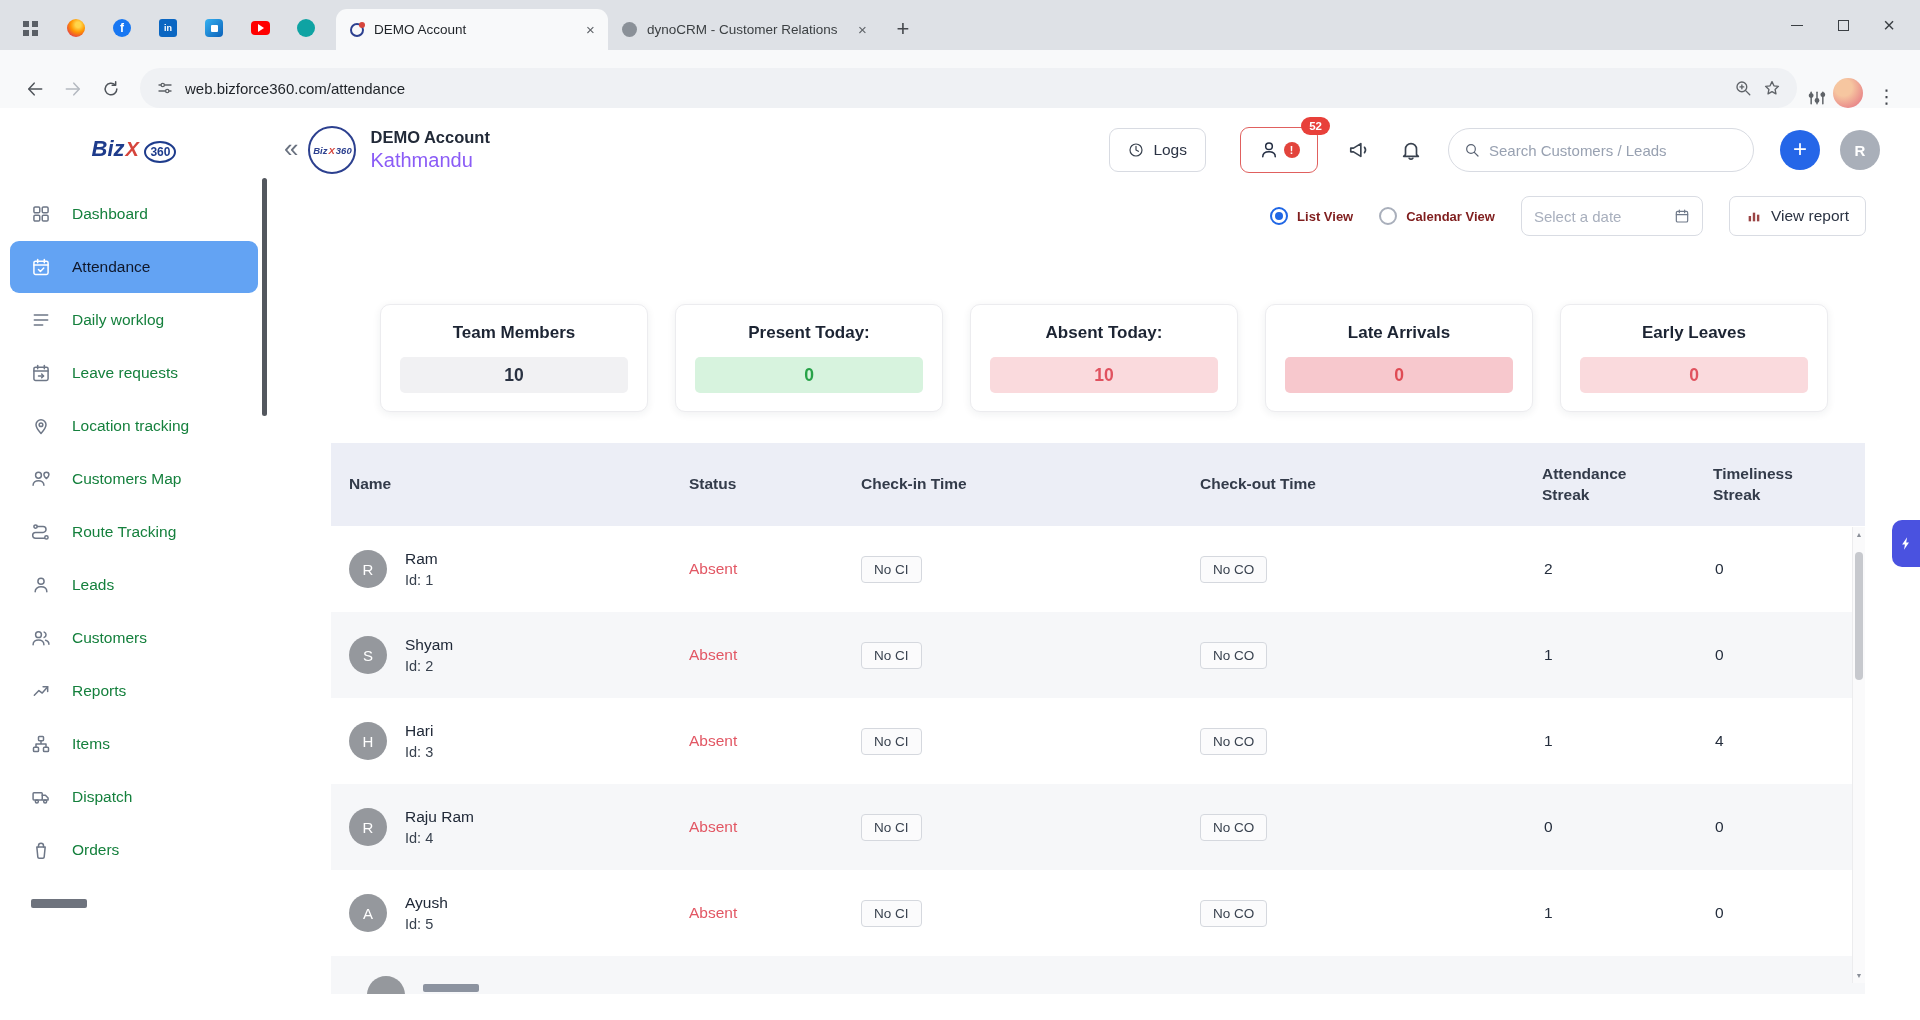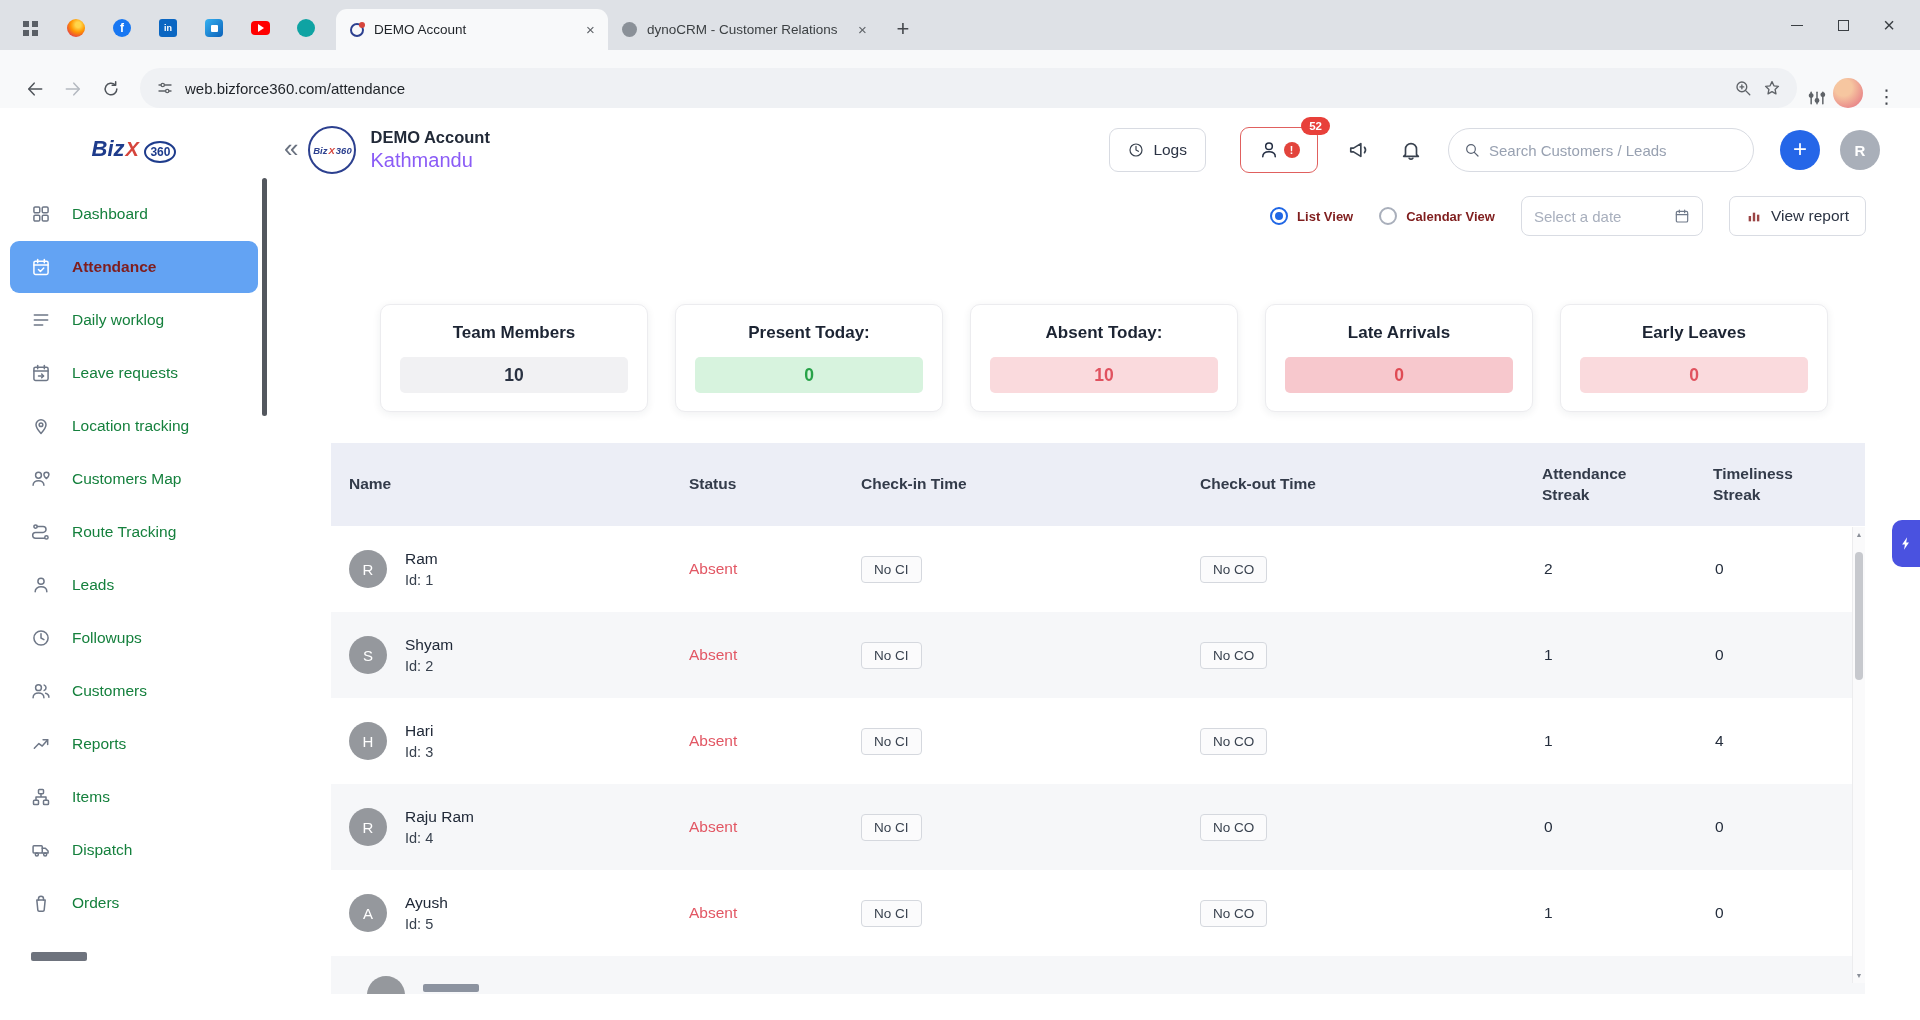--- a/index.html
+++ b/index.html
@@ -68,21 +68,21 @@
   .side-logo { padding:28px 0 12px 0; text-align:center; }
   .lg-biz { font-style:italic; font-weight:800; font-size:22px; color:#1E3C8C; }
   .lg-x { font-style:italic; font-weight:800; font-size:20px; color:#D6453C; margin:0 1px; }
   .lg-360 { border:2px solid #1E3C8C; border-radius:50%; font-size:12px; font-weight:700; color:#1E3C8C; padding:2px 4px; }
   .nav { margin-top:14px; }
   .nav-item { height:52px; margin:1px 10px; border-radius:9px; display:flex; align-items:center; gap:21px; padding-left:21px; cursor:pointer; }
   .nav-item .nico { color:#6E7787; }
   .nav-item .lbl { font-size:15.5px; font-weight:500; color:#15803d; }
   .nav-item.active { background:#63A3F3; }
   .nav-item.active .nico { color:#fff; }
-  .nav-item.active .lbl { color:#7f1d1d; font-weight:700; }
+  .nav-item.active .lbl { color:#0f172a; font-weight:400; }
   .stub-bar { width:56px; height:9px; border-radius:2px; background:#4A505C; opacity:.8; }
   .side-scroll { position:absolute; right:1px; top:70px; width:5px; height:238px; background:#53575E; border-radius:3px; cursor:pointer; }
 
   .main { flex:1; position:relative; }
   .app-header { height:84px; display:flex; align-items:center; padding:0 40px 0 6px; }
   .collapse { font-size:26px; color:#6A7280; padding:0 10px 4px 10px; cursor:pointer; }
   .brand-badge { width:48px; height:48px; border-radius:50%; border:2px solid #2C408F; display:flex; align-items:center; justify-content:center; margin-right:14px; }
   .bb { font-size:9.5px; font-weight:800; font-style:italic; color:#2C408F; white-space:nowrap; }
   .bb .lg-x { font-size:9.5px; }
   .acct { font-size:16.5px; font-weight:700; color:#222A38; }
@@ -363,29 +363,20 @@
           <div class="nav-item">
             <span class="ic ic-20 nico">
               <svg viewBox="0 0 24 24" fill="none" stroke="currentColor" stroke-width="1.8" stroke-linecap="round" stroke-linejoin="round">
                 <circle cx="12" cy="7.5" r="3.7"></circle>
                 <path d="M5 20c0-3.8 3.2-5.8 7-5.8s7 2 7 5.8"></path>
               </svg>
             </span>
             <span class="lbl">Leads</span>
           </div>
 
-          <div class="nav-item">
-            <span class="ic ic-20 nico">
-              <svg viewBox="0 0 24 24" fill="none" stroke="currentColor" stroke-width="1.8" stroke-linecap="round" stroke-linejoin="round">
-                <circle cx="12" cy="12" r="8.5"></circle>
-                <polyline points="12 7 12 12 15.5 14"></polyline>
-              </svg>
-            </span>
-            <span class="lbl">Followups</span>
-          </div>
 
           <div class="nav-item">
             <span class="ic ic-20 nico">
               <svg viewBox="0 0 24 24" fill="none" stroke="currentColor" stroke-width="1.8" stroke-linecap="round" stroke-linejoin="round">
                 <circle cx="9" cy="8" r="3.5"></circle>
                 <path d="M2.5 20c0-3.6 3-5.6 6.5-5.6s6.5 2 6.5 5.6"></path>
                 <path d="M15.8 4.9a3.4 3.4 0 0 1 0 6.4"></path>
                 <path d="M17.5 14.6c2.4.6 4 2.3 4 5"></path>
               </svg>
             </span>

